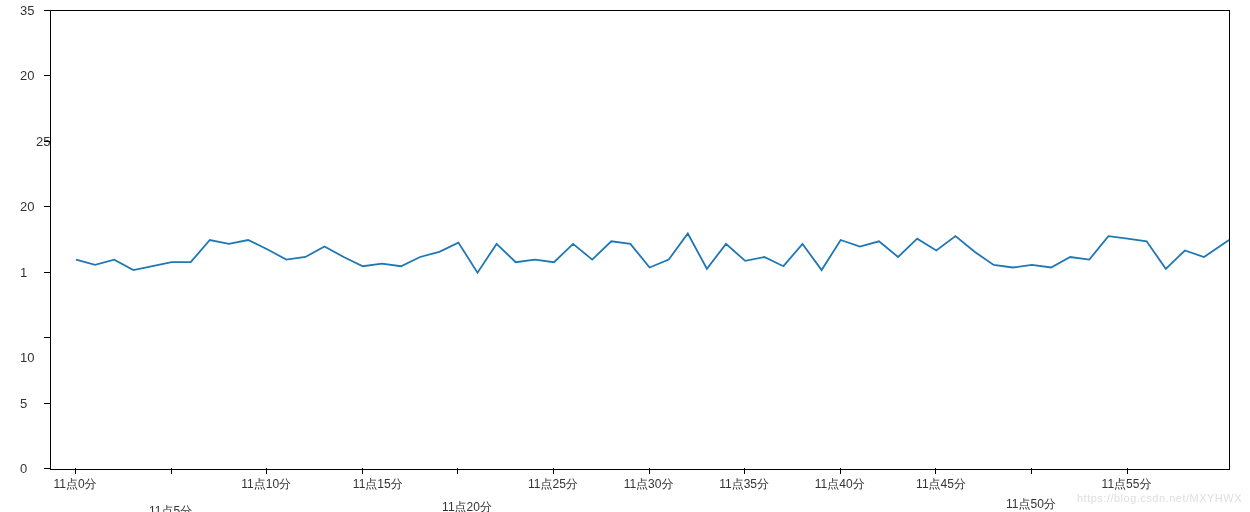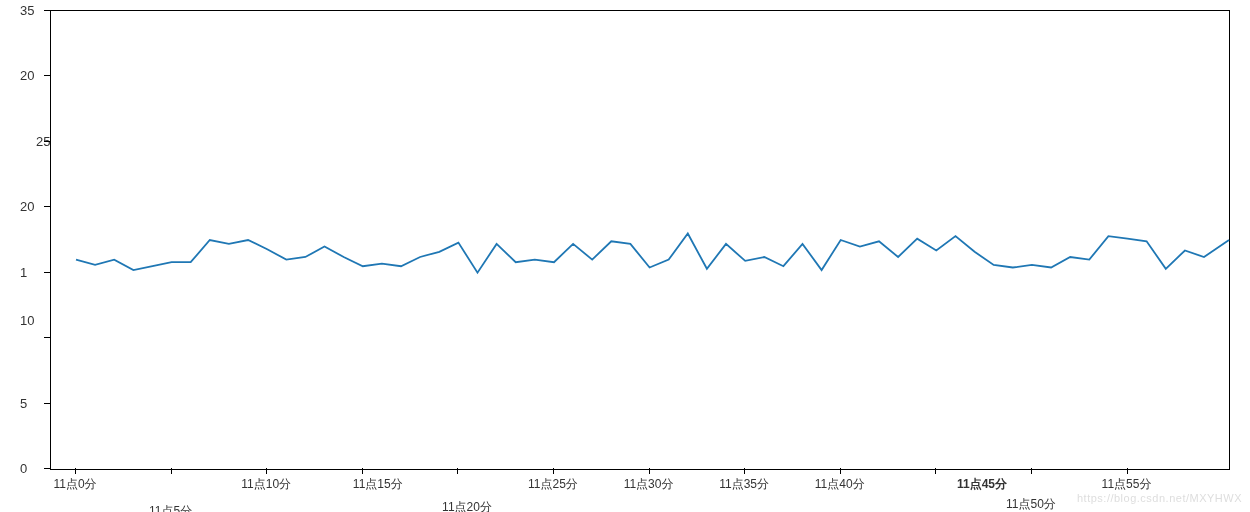--- a/index.html
+++ b/index.html
@@ -75,21 +75,21 @@
       <path d="M25.0 248.6 L44.1 253.9 L63.2 248.6 L82.4 259.1 L101.5 255.2 L120.6 251.2 L139.7 251.2 L158.8 229.0 L177.9 232.9 L197.1 229.0 L216.2 238.2 L235.3 248.6 L254.4 246.0 L273.5 235.5 L292.7 246.0 L311.8 255.2 L330.9 252.6 L350.0 255.2 L369.1 246.0 L388.3 240.8 L407.4 231.6 L426.5 261.7 L445.6 232.9 L464.7 251.2 L483.8 248.6 L503.0 251.2 L522.1 232.9 L541.2 248.6 L560.3 230.3 L579.4 232.9 L598.6 256.5 L617.7 248.6 L636.8 222.5 L655.9 257.8 L675.0 232.9 L694.2 249.9 L713.3 246.0 L732.4 255.2 L751.5 232.9 L770.6 259.1 L789.7 229.0 L808.9 235.5 L828.0 230.3 L847.1 246.0 L866.2 227.7 L885.3 239.5 L904.5 225.1 L923.6 240.8 L942.7 253.9 L961.8 256.5 L980.9 253.9 L1000.1 256.5 L1019.2 246.0 L1038.3 248.6 L1057.4 225.1 L1076.5 227.7 L1095.6 230.3 L1114.8 257.8 L1133.9 239.5 L1153.0 246.0 L1178.0 229.0" fill="none" stroke="#1f77b4" stroke-width="1.8"></path>
     </svg>
 </div>
 
 <div class="watermark">https://blog.csdn.net/MXYHWX</div>
 
 <div class="y-axis-label" style="left: 20px; top: 468px;">0</div>
 <div class="y-tick" style="left: 44px; top: 468px;"></div>
 <div class="y-axis-label" style="left: 20px; top: 402.571px;">5</div>
 <div class="y-tick" style="left: 44px; top: 402.571px;"></div>
-<div class="y-axis-label" style="left: 20px; top: 320px;">10</div>
+<div class="y-axis-label" style="left: 20px; top: 357px;">10</div>
 <div class="y-tick" style="left: 44px; top: 337.143px;"></div>
 <div class="y-axis-label" style="left: 20px; top: 271.714px;">1</div>
 <div class="y-tick" style="left: 44px; top: 271.714px;"></div>
 <div class="y-axis-label" style="left: 20px; top: 206.286px;">20</div>
 <div class="y-tick" style="left: 44px; top: 206.286px;"></div>
 <div class="y-axis-label" style="left: 36px; top: 140.857px;">25</div>
 <div class="y-tick" style="left: 44px; top: 140.857px;"></div>
 <div class="y-axis-label" style="left: 20px; top: 75.4286px;">20</div>
 <div class="y-tick" style="left: 44px; top: 75.4286px;"></div>
 <div class="y-axis-label" style="left: 20px; top: 10px;">35</div>
@@ -105,18 +105,18 @@
 <div class="x-axis-label" style="left: 467px; top: 476px; margin-top: 23px;">11点20分</div>
 <div class="x-tick" style="left: 457.373px; top: 468px;"></div>
 <div class="x-axis-label" style="left: 552.966px; top: 476px; text-align: right;">11点25分</div>
 <div class="x-tick" style="left: 552.966px; top: 468px;"></div>
 <div class="x-axis-label" style="left: 648.559px; top: 476px;">11点30分</div>
 <div class="x-tick" style="left: 648.559px; top: 468px;"></div>
 <div class="x-axis-label" style="left: 744.153px; top: 476px;">11点35分</div>
 <div class="x-tick" style="left: 744.153px; top: 468px;"></div>
 <div class="x-axis-label" style="left: 839.746px; top: 476px;">11点40分</div>
 <div class="x-tick" style="left: 839.746px; top: 468px;"></div>
-<div class="x-axis-label" style="left: 982px; top: 476px; font-weight: bold;">11点45分</div>
+<div class="x-axis-label" style="left: 941px; top: 476px;">11点45分</div>
 <div class="x-tick" style="left: 935.339px; top: 468px;"></div>
 <div class="x-axis-label" style="left: 1030.93px; top: 496px;">11点50分</div>
 <div class="x-tick" style="left: 1030.93px; top: 468px;"></div>
 <div class="x-axis-label" style="left: 1126.53px; top: 476px;">11点55分</div>
 <div class="x-tick" style="left: 1126.53px; top: 468px;"></div>
 
 </body></html>

